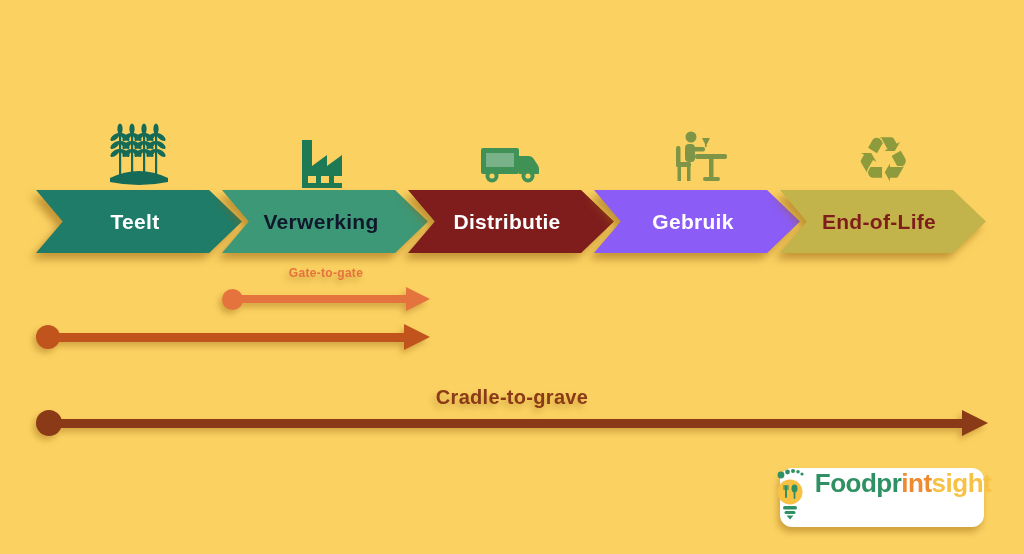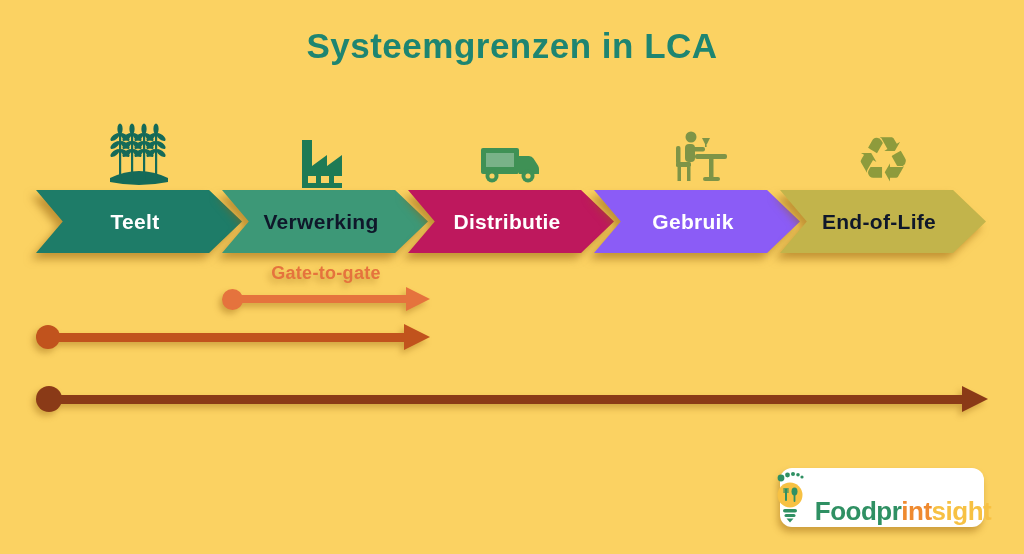--- a/index.html
+++ b/index.html
@@ -40,29 +40,28 @@
   }
   .arrow-row{display:flex;align-items:center;height:26px;}
   .arrow-dot{border-radius:50%;flex:0 0 auto;}
   .arrow-line{flex:1 1 auto;margin-left:-4px;margin-right:-3px;}
   .arrow-head{width:0;height:0;flex:0 0 auto;}
   
   .logo-card{
     position:absolute;left:780px;top:468px;width:204px;height:59px;
     background:#ffffff;border-radius:12px;
     box-shadow:-2px 5px 7px rgba(148,96,14,0.45);
-    display:flex;align-items:flex-end;justify-content:center;gap:4px;
+    display:flex;align-items:flex-start;justify-content:center;gap:4px;
   }
   .logo-text{font-size:26px;font-weight:bold;letter-spacing:-0.5px;white-space:nowrap;}
 </style>
 </head>
 <body style="background: rgb(251, 210, 98);">
 
 <div class="canvas">
-  <h1 class="page-title" style="color: rgb(30, 133, 113);">Systeemgrenzen in LCA</h1>
   <div id="stages">
       <div class="stage" style="left: 36px;">
         <div class="stage-icon">
           <svg width="82" height="70" viewBox="0 0 82 70" fill="#156A58">
      <path d="M12 58 Q41 44 70 58 L70 62 Q41 68 12 62 Z"></path>
 
        <rect x="21" y="14" width="2.2" height="46"></rect>
        <ellipse cx="22" cy="9" rx="2.6" ry="5.5"></ellipse>
 
          <ellipse cx="17" cy="17" rx="5.5" ry="2.4" transform="rotate(-38 17 17)"></ellipse>
@@ -127,21 +126,21 @@
      <rect x="5" y="14" width="38" height="26" rx="2"></rect>
      <rect x="10" y="19" width="28" height="14" fill="rgba(255,255,255,0.30)"></rect>
      <path d="M43 22 h10 q3 0 4.5 2.5 l4.5 7 q1 1.5 1 3.5 v5 h-20 Z"></path>
      <circle cx="16" cy="42" r="6.5"></circle>
             <circle cx="16" cy="42" r="2.6" fill="#FBD262"></circle>
      <circle cx="52" cy="42" r="6.5"></circle>
             <circle cx="52" cy="42" r="2.6" fill="#FBD262"></circle>
    </svg>
         </div>
      <div class="chevron-wrap">
-       <div class="chevron" style="background:#be185d">
+       <div class="chevron" style="background:#7f1d1d">
          <span class="stage-label" style="color:#FFFFFF">Distributie</span>
        </div>
      </div>
       </div>
       <div class="stage" style="left: 594px;">
         <div class="stage-icon">
           <svg width="66" height="62" viewBox="0 0 66 62" fill="#7E9447">
      <circle cx="27" cy="9" r="5.5"></circle>
      <rect x="21" y="16" width="10" height="18" rx="4"></rect>
      <rect x="27" y="19" width="14" height="4.5" rx="2"></rect>
@@ -161,42 +160,43 @@
          <span class="stage-label" style="color:#FFFFFF">Gebruik</span>
        </div>
      </div>
       </div>
       <div class="stage" style="left: 780px;">
         <div class="stage-icon">
           <span class="recycle-glyph" style="color:#8E9B3C">♻</span>
         </div>
      <div class="chevron-wrap">
        <div class="chevron" style="background:#C2B44B">
-         <span class="stage-label" style="color:#0f172a">End-of-Life</span>
+         <span class="stage-label" style="color:#7f1d1d">End-of-Life</span>
        </div>
      </div>
       </div>
     </div>
   <div id="boundaries">
       <div class="boundary" style="left: 222px; top: 262px; width: 208px;">
-        <div class="boundary-label" style="color:#E5733D;font-size:18px">Gate-to-gate</div>
+        <div class="boundary-label" style="color:#E5733D;font-size:12px">Gate-to-gate</div>
      <div class="arrow-row">
        <div class="arrow-dot" style="width:21px;height:21px;background:#E5733D"></div>
        <div class="arrow-line" style="height:8px;background:#E5733D"></div>
        <div class="arrow-head" style="border-top:12px solid transparent;border-bottom:12px solid transparent;border-left:24px solid #E5733D"></div>
      </div>
       </div>
       <div class="boundary" style="left: 36px; top: 324px; width: 394px;">
      <div class="arrow-row">
        <div class="arrow-dot" style="width:24px;height:24px;background:#C1531D"></div>
        <div class="arrow-line" style="height:9px;background:#C1531D"></div>
        <div class="arrow-head" style="border-top:13px solid transparent;border-bottom:13px solid transparent;border-left:26px solid #C1531D"></div>
      </div>
       </div>
       <div class="boundary" style="left: 36px; top: 386px; width: 952px;">
+        <div class="boundary-label" style="color:#8A3A17;font-size:20px">Cradle-to-grave</div>
      <div class="arrow-row">
        <div class="arrow-dot" style="width:26px;height:26px;background:#8A3A17"></div>
        <div class="arrow-line" style="height:9px;background:#8A3A17"></div>
        <div class="arrow-head" style="border-top:13px solid transparent;border-bottom:13px solid transparent;border-left:26px solid #8A3A17"></div>
      </div>
       </div>
     </div>
   <div class="logo-card">
     <span id="logo-icon"><svg width="38" height="52" viewBox="0 0 38 52">
      <g fill="#2F9063">

